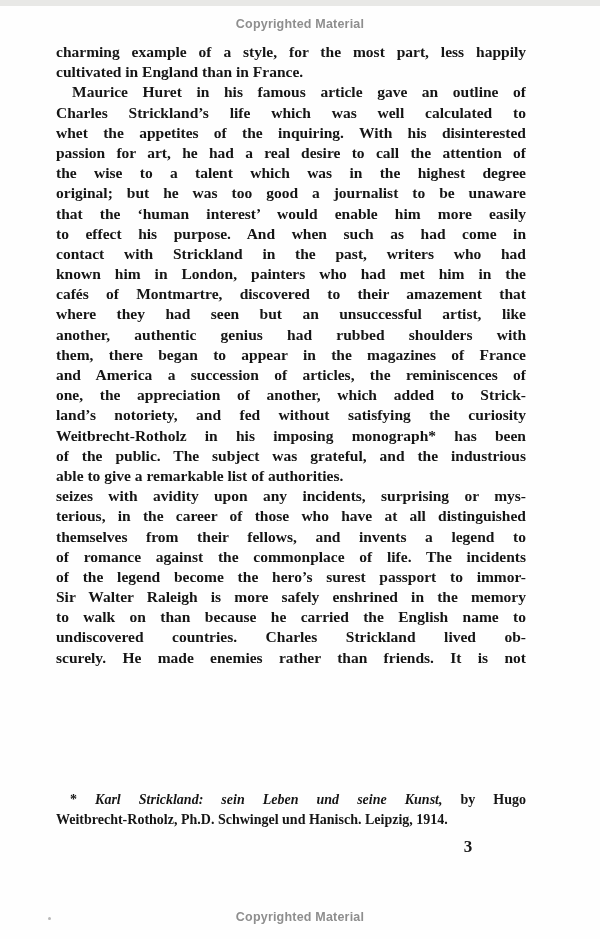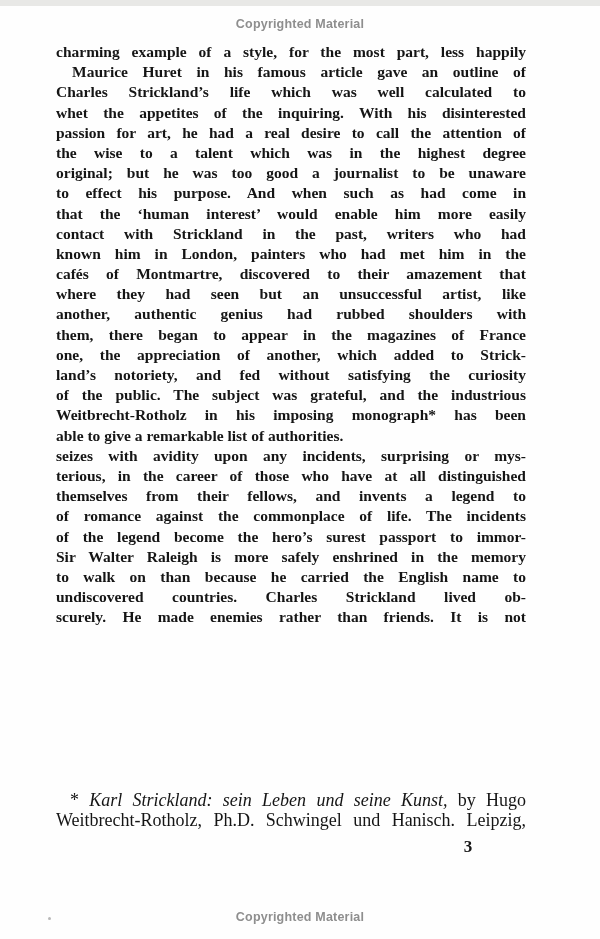--- a/index.html
+++ b/index.html
@@ -48,22 +48,22 @@
     font-family: Liberation Serif, serif;
   }
   .line.indent { padding-left: 16px; }
   .line.short  { text-align-last: left; }
 
   .footnote {
     position: absolute;
     left: 56px;
     top: 784px;
     width: 470px;
-    font-size: 18px;
-    font-weight: 400;
+    font-size: 14px;
+    font-weight: 700;
     line-height: 20px;
   }
   .fn-line {
     text-align: justify;
     text-align-last: justify;
     height: 20px;
     overflow: hidden;
   }
   .fn-line.indent { padding-left: 14px; }
   .fn-line.short  { text-align-last: left; }
@@ -91,38 +91,40 @@
 </style>
 </head>
 <body>
 
 <div class="page">
 
   <div class="notice top">Copyrighted Material</div>
 
   <div class="body-text">
       <div class="line">charming example of a style, for the most part, less happily</div>
+      <div class="line short">cultivated in England than in France.</div>
       <div class="line indent">Maurice Huret in his famous article gave an outline of</div>
       <div class="line">Charles Strickland’s life which was well calculated to</div>
       <div class="line">whet the appetites of the inquiring. With his disinterested</div>
       <div class="line">passion for art, he had a real desire to call the attention of</div>
       <div class="line">the wise to a talent which was in the highest degree</div>
       <div class="line">original; but he was too good a journalist to be unaware</div>
+      <div class="line">that the ‘human interest’ would enable him more easily</div>
       <div class="line">to effect his purpose. And when such as had come in</div>
-      <div class="line">that the ‘human interest’ would enable him more easily</div>
       <div class="line">contact with Strickland in the past, writers who had</div>
       <div class="line">known him in London, painters who had met him in the</div>
       <div class="line">cafés of Montmartre, discovered to their amazement that</div>
       <div class="line">where they had seen but an unsuccessful artist, like</div>
       <div class="line">another, authentic genius had rubbed shoulders with</div>
       <div class="line">them, there began to appear in the magazines of France</div>
+      <div class="line">and America a succession of articles, the reminiscences of</div>
       <div class="line">one, the appreciation of another, which added to Strick-</div>
       <div class="line">land’s notoriety, and fed without satisfying the curiosity</div>
+      <div class="line">Weitbrecht-Rotholz in his imposing monograph* has been</div>
       <div class="line">of the public. The subject was grateful, and the industrious</div>
-      <div class="line">Weitbrecht-Rotholz in his imposing monograph* has been</div>
       <div class="line short">able to give a remarkable list of authorities.</div>
       <div class="line">seizes with avidity upon any incidents, surprising or mys-</div>
       <div class="line">terious, in the career of those who have at all distinguished</div>
       <div class="line">themselves from their fellows, and invents a legend to</div>
       <div class="line">of romance against the commonplace of life. The incidents</div>
       <div class="line">of the legend become the hero’s surest passport to immor-</div>
       <div class="line">Sir Walter Raleigh is more safely enshrined in the memory</div>
       <div class="line">to walk on than because he carried the English name to</div>
       <div class="line">undiscovered countries. Charles Strickland lived ob-</div>
       <div class="line">scurely. He made enemies rather than friends. It is not</div>

